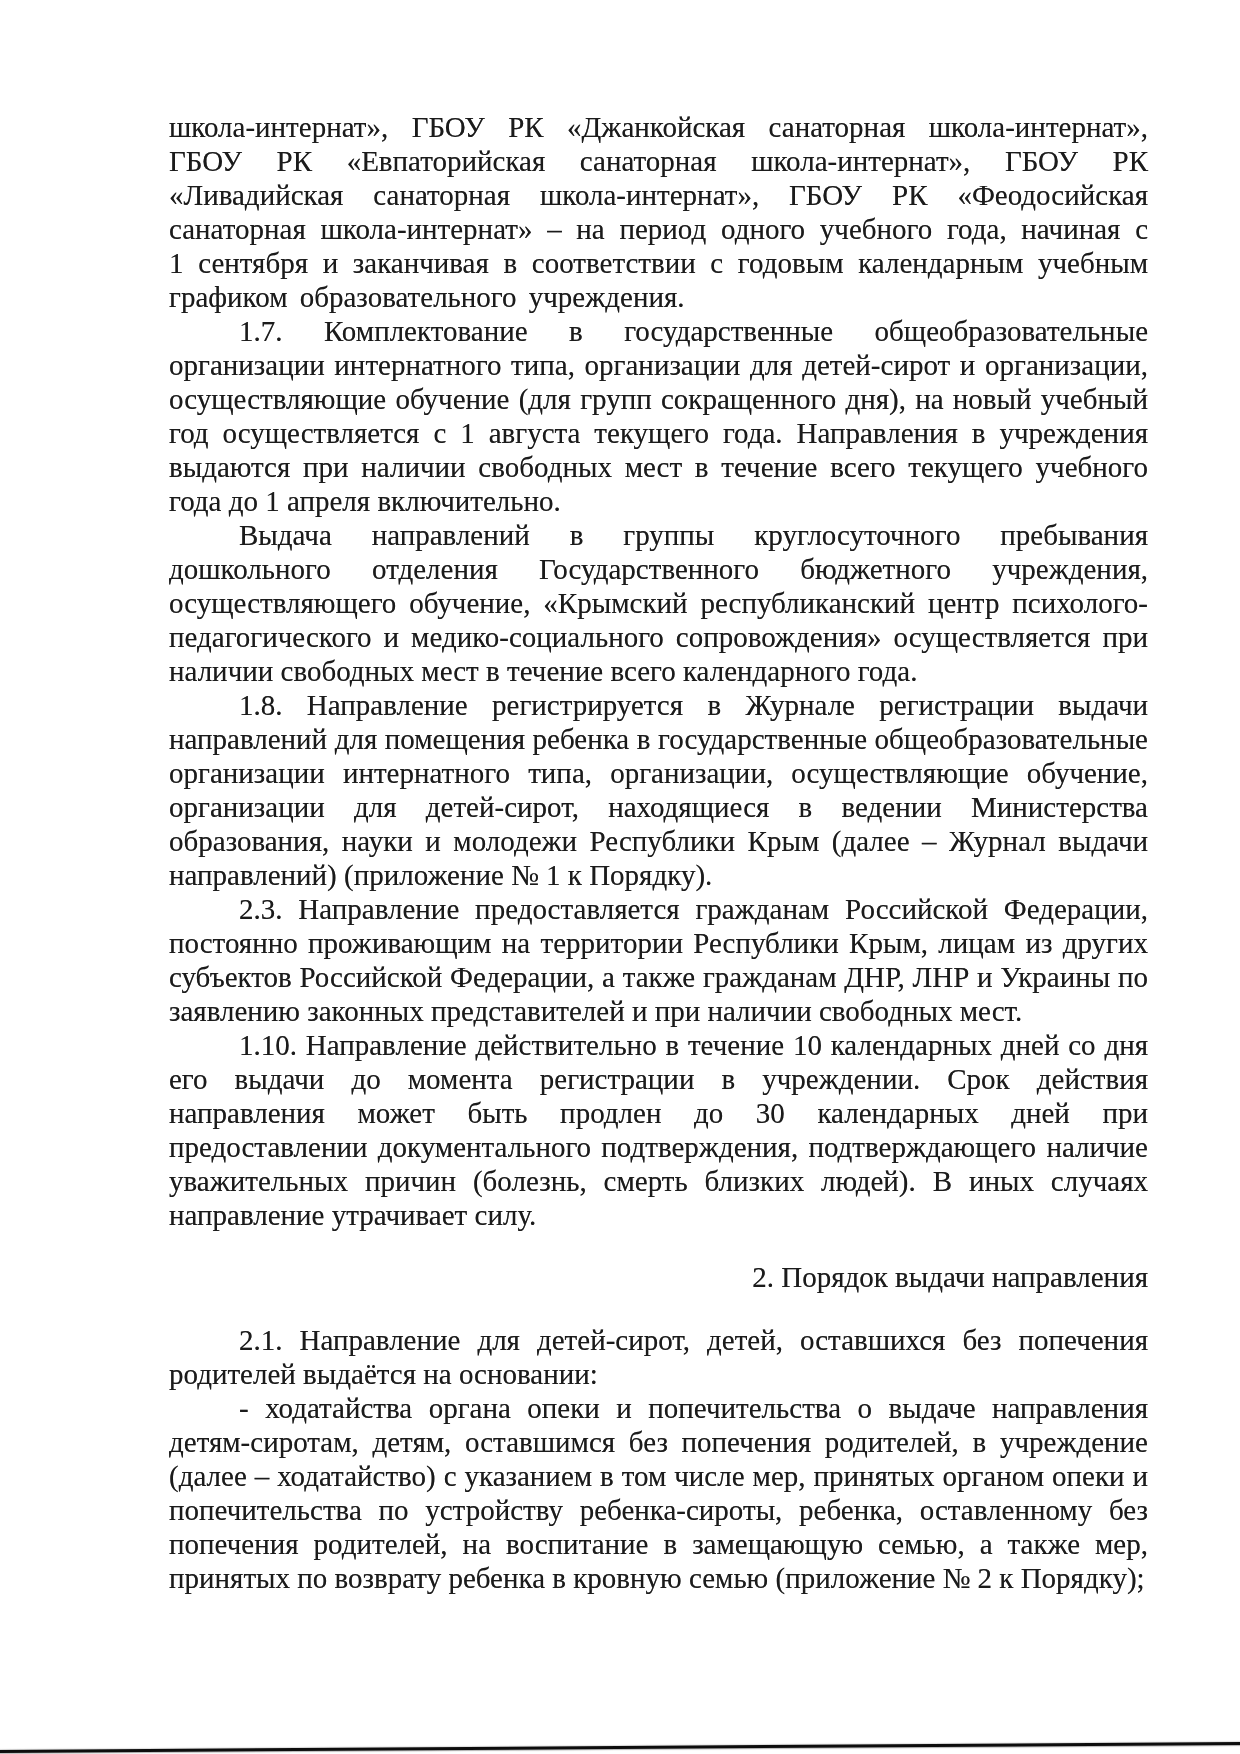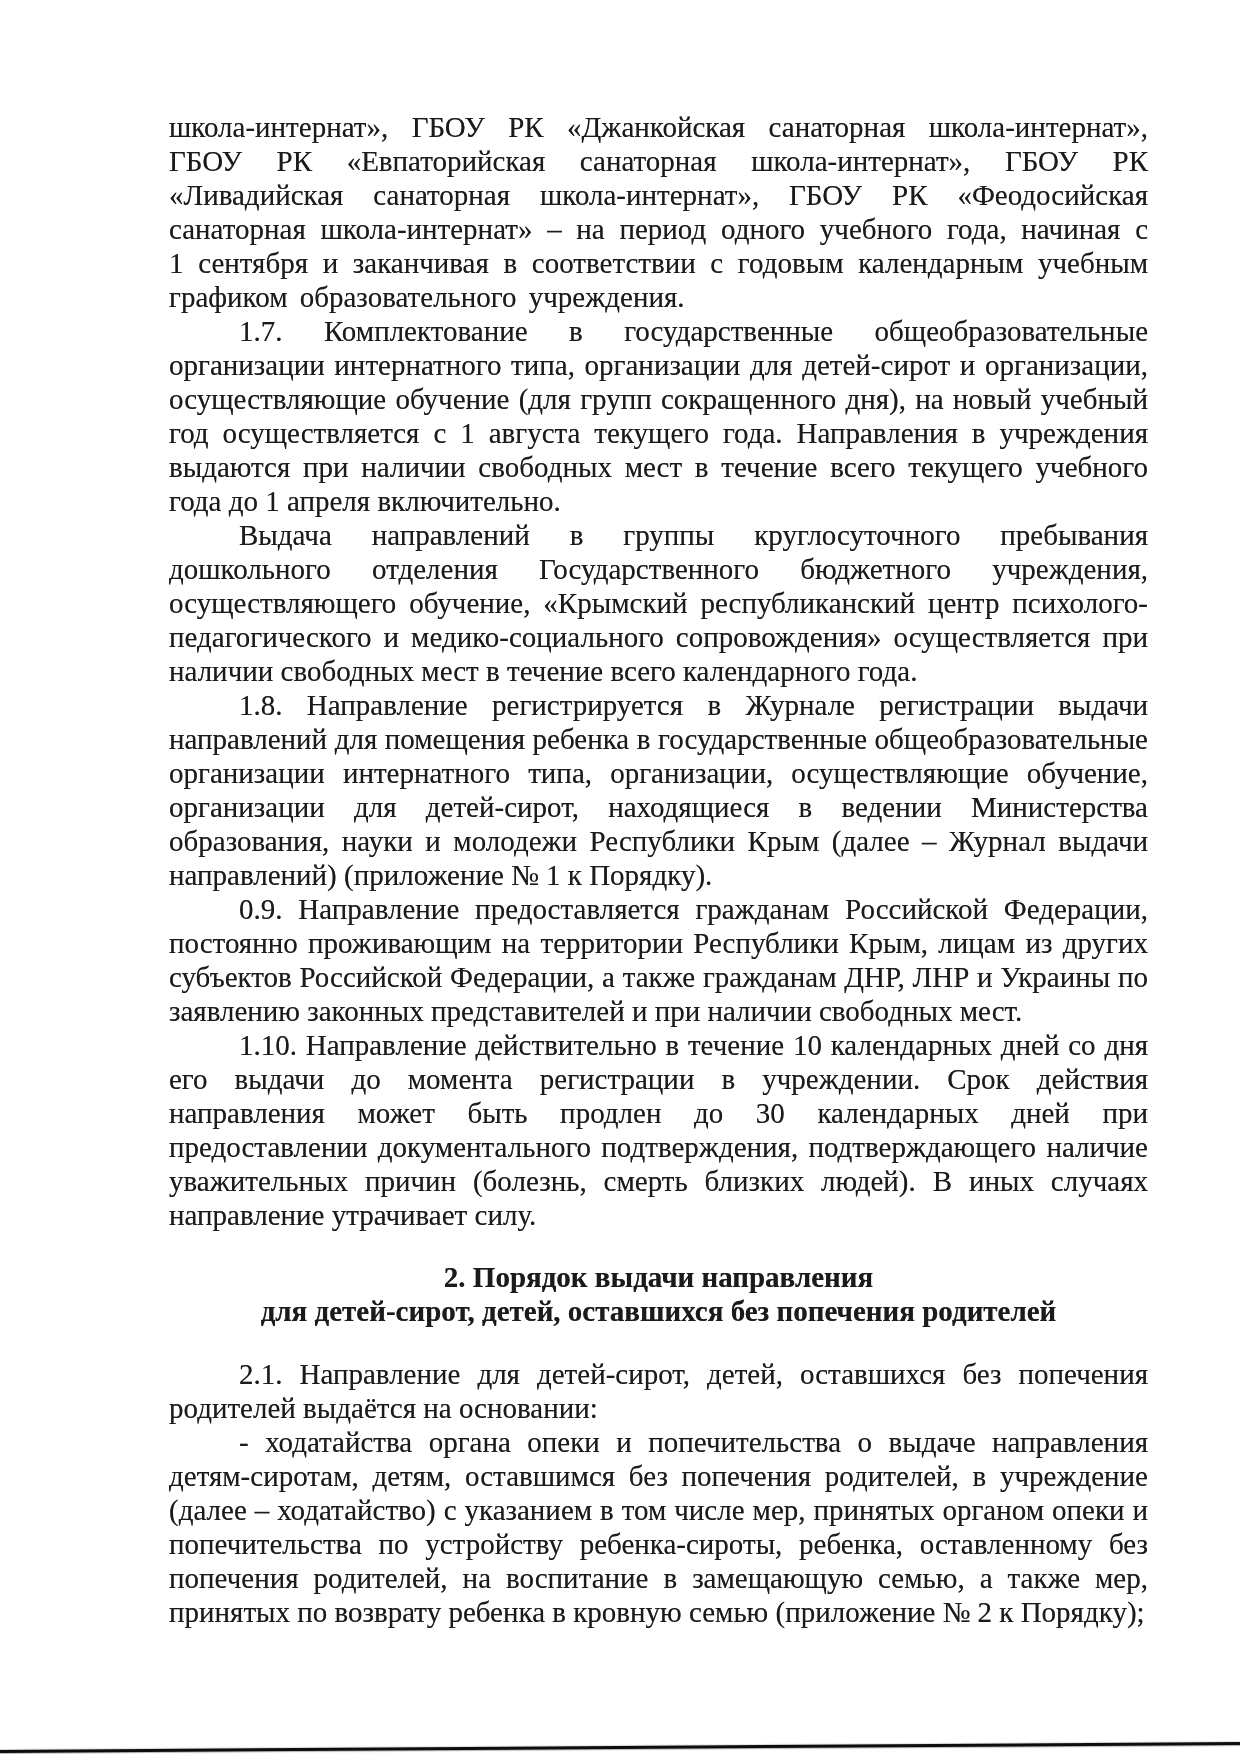--- a/index.html
+++ b/index.html
@@ -31,22 +31,22 @@
     text-indent: 70px;
   }
   .para.no-indent {
     text-indent: 0;
   }
   .para.wide-spacing {
     word-spacing: 5px;
   }
   .heading {
     margin: 28px 0 29px 0;
-    text-align: center;
-    font-weight: bold;
+    text-align: right;
+    font-weight: normal;
   }
   .heading-line {
     text-indent: 0;
   }
   .scan-line {
     position: absolute;
     left: -5px;
     top: 1746px;
     width: 1250px;
     height: 2.5px;
@@ -62,27 +62,26 @@
   <div class="content">
 
     <p class="para no-indent wide-spacing">школа-интернат», ГБОУ РК «Джанкойская санаторная школа-интернат», ГБОУ РК «Евпаторийская санаторная школа-интернат», ГБОУ РК «Ливадийская санаторная школа-интернат», ГБОУ РК «Феодосийская санаторная школа-интернат» – на период одного учебного года, начиная с 1 сентября и заканчивая в соответствии с годовым календарным учебным графиком образовательного учреждения.</p>
 
     <p class="para">1.7. Комплектование в государственные общеобразовательные организации интернатного типа, организации для детей-сирот и организации, осуществляющие обучение (для групп сокращенного дня), на новый учебный год осуществляется с 1 августа текущего года. Направления в учреждения выдаются при наличии свободных мест в течение всего текущего учебного года до 1 апреля включительно.</p>
 
     <p class="para">Выдача направлений в группы круглосуточного пребывания дошкольного отделения Государственного бюджетного учреждения, осуществляющего обучение, «Крымский республиканский центр психолого-педагогического и медико-социального сопровождения» осуществляется при наличии свободных мест в течение всего календарного года.</p>
 
     <p class="para">1.8. Направление регистрируется в Журнале регистрации выдачи направлений для помещения ребенка в государственные общеобразовательные организации интернатного типа, организации, осуществляющие обучение, организации для детей-сирот, находящиеся в ведении Министерства образования, науки и молодежи Республики Крым (далее – Журнал выдачи направлений) (приложение № 1 к Порядку).</p>
 
-    <p class="para">0.9. Направление предоставляется гражданам Российской Федерации, постоянно проживающим на территории Республики Крым, лицам из других субъектов Российской Федерации, а также гражданам ДНР, ЛНР и Украины по заявлению законных представителей и при наличии свободных мест.</p>
+    <p class="para">2.3. Направление предоставляется гражданам Российской Федерации, постоянно проживающим на территории Республики Крым, лицам из других субъектов Российской Федерации, а также гражданам ДНР, ЛНР и Украины по заявлению законных представителей и при наличии свободных мест.</p>
 
     <p class="para">1.10. Направление действительно в течение 10 календарных дней со дня его выдачи до момента регистрации в учреждении. Срок действия направления может быть продлен до 30 календарных дней при предоставлении документального подтверждения, подтверждающего наличие уважительных причин (болезнь, смерть близких людей). В иных случаях направление утрачивает силу.</p>
 
     <div class="heading">
       <div class="heading-line">2. Порядок выдачи направления</div>
-      <div class="heading-line">для детей-сирот, детей, оставшихся без попечения родителей</div>
     </div>
 
     <p class="para">2.1. Направление для детей-сирот, детей, оставшихся без попечения родителей выдаётся на основании:</p>
 
     <p class="para">- ходатайства органа опеки и попечительства о выдаче направления детям-сиротам, детям, оставшимся без попечения родителей, в учреждение (далее – ходатайство) с указанием в том числе мер, принятых органом опеки и попечительства по устройству ребенка-сироты, ребенка, оставленному без попечения родителей, на воспитание в замещающую семью, а также мер, принятых по возврату ребенка в кровную семью (приложение № 2 к Порядку);</p>
 
   </div>
 
   <div class="scan-line"></div>
 </div>

